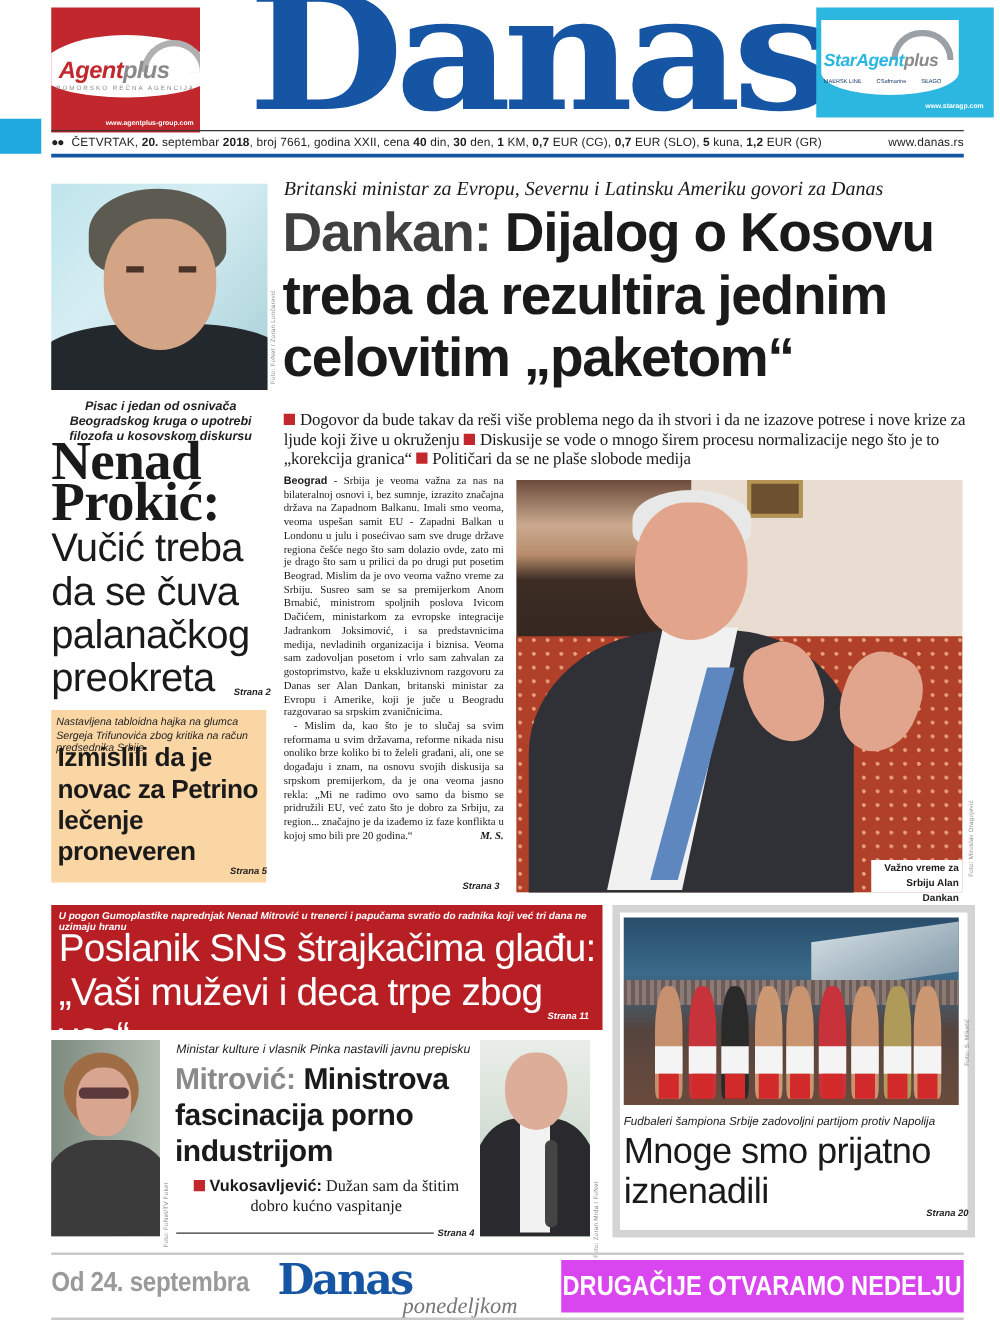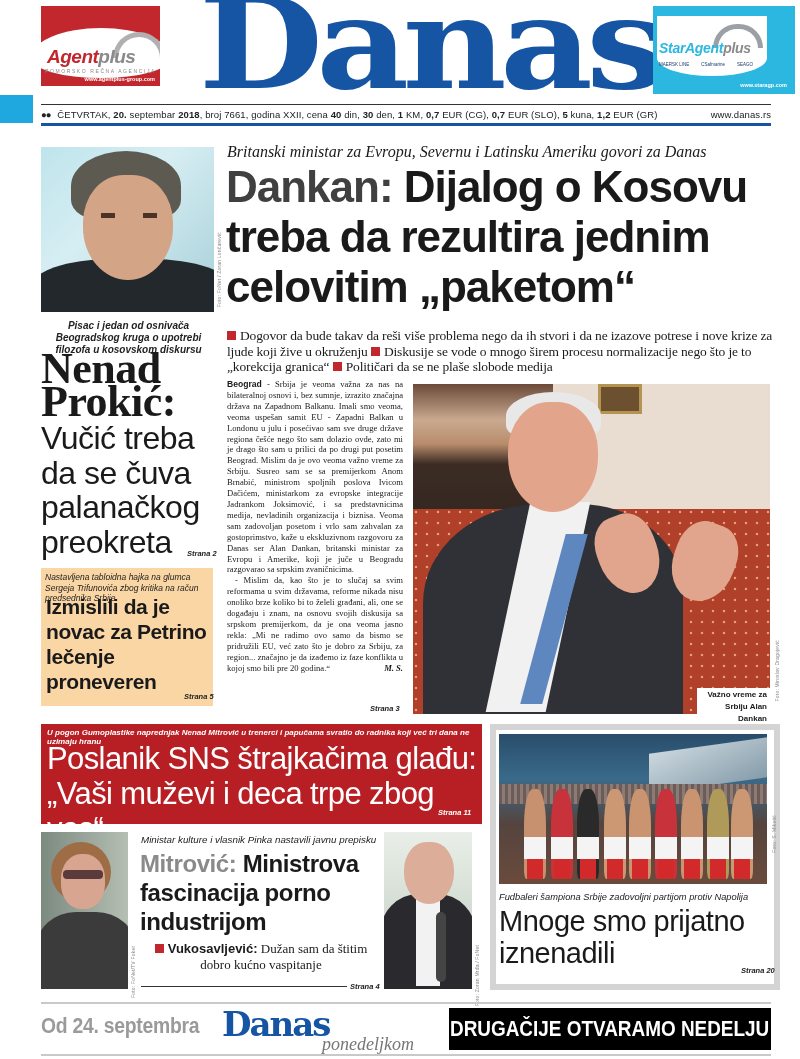--- a/index.html
+++ b/index.html
@@ -1,21 +1,21 @@
 <!DOCTYPE html>
 <html><head>
   <meta charset="utf-8">
   <style>
     * { box-sizing: border-box; margin: 0; padding: 0; }
     html, body { width: 800px; height: 1059px; background: #ffffff; overflow: hidden; }
     body { position: relative; font-family: "Liberation Sans", sans-serif; color: #1a1a1a; }
     .abs { position: absolute; }
 
     
-    .ad-left { left: 41px; top: 6px; width: 119px; height: 80px; background: #c1272d; overflow: hidden; }
+    .ad-left { left: 41px; top: 6px; width: 119px; height: 100px; background: #c1272d; overflow: hidden; }
     .ad-left .swoosh { position: absolute; left: -10px; top: 22px; width: 140px; height: 50px; background: #fff; border-radius: 50% 50% 50% 50% / 60% 60% 40% 40%; }
     .ad-left .arc { position: absolute; left: 72px; top: 26px; width: 52px; height: 26px; border: 5px solid #b0b0b0; border-bottom: none; border-radius: 40px 40px 0 0; }
     .ad-left .brand { position: absolute; left: 6px; top: 40px; font-size: 19px; font-weight: bold; font-style: italic; color: #c1272d; letter-spacing: -0.5px; }
     .ad-left .brand span { color: #8a8a8a; }
     .ad-left .sub { position: absolute; left: 4px; top: 62px; font-size: 5px; letter-spacing: 1.6px; color: #888; }
     .ad-left .url { position: absolute; right: 5px; bottom: 4px; font-size: 5.5px; color: #fff; font-weight: bold; }
 
     .logo-main { left: 183px; top: -22px; width: 440px; height: 130px; font-family: "DejaVu Serif", serif; font-weight: bold; font-size: 128px; color: #1655a3; letter-spacing: -6px; line-height: 130px; text-align: center; transform: scaleX(1.12); transform-origin: left top; }
 
     .ad-right { left: 653px; top: 6px; width: 142px; height: 88px; background: #2bb7e0; overflow: hidden; }
@@ -119,21 +119,21 @@
     .photo-vuko .shirt { position: absolute; left: 32px; top: 64px; width: 24px; height: 90px; background: #f2f2f2; }
     .photo-vuko .mic { position: absolute; left: 52px; top: 80px; width: 10px; height: 70px; background: #444; border-radius: 5px; }
     .credit-vuko { left: 474px; top: 945px; }
 
     
     .promo-rule-top { left: 41px; top: 1002px; width: 730px; height: 2px; background: #c9c9c9; }
     .promo-rule-bot { left: 41px; top: 1054px; width: 730px; height: 2px; background: #c9c9c9; }
     .promo-left { left: 41px; top: 1013px; font-family: "Liberation Sans Narrow", "Liberation Sans", sans-serif; font-size: 22px; font-weight: bold; color: #9a9a9a; letter-spacing: -0.3px; transform: scaleX(0.88); transform-origin: left top; }
     .promo-logo { left: 222px; top: 1004px; font-family: "DejaVu Serif", serif; font-weight: bold; font-size: 34px; color: #1655a3; letter-spacing: -2px; line-height: 40px; }
     .promo-logo-sub { left: 322px; top: 1034px; font-family: "Liberation Serif", serif; font-style: italic; font-size: 18px; color: #777; }
-    .promo-right { left: 449px; top: 1008px; width: 322px; height: 42px; background: #000000; color: #fff; font-family: "Liberation Sans Narrow", "Liberation Sans", sans-serif; font-weight: bold; font-size: 22px; display: flex; align-items: center; justify-content: center; letter-spacing: 0px; }
+    .promo-right { left: 449px; top: 1008px; width: 322px; height: 42px; background: #d946ef; color: #fff; font-family: "Liberation Sans Narrow", "Liberation Sans", sans-serif; font-weight: bold; font-size: 22px; display: flex; align-items: center; justify-content: center; letter-spacing: 0px; }
     .promo-right span { display: inline-block; transform: scaleX(0.86); white-space: nowrap; }
   </style>
 </head>
 <body>
 
 <div class="abs ad-left">
   <div class="swoosh"></div>
   <div class="arc"></div>
   <div class="brand"><span style="color:#c1272d">Agent</span><span>plus</span></div>
   <div class="sub">POMORSKO REČNA AGENCIJA</div>

